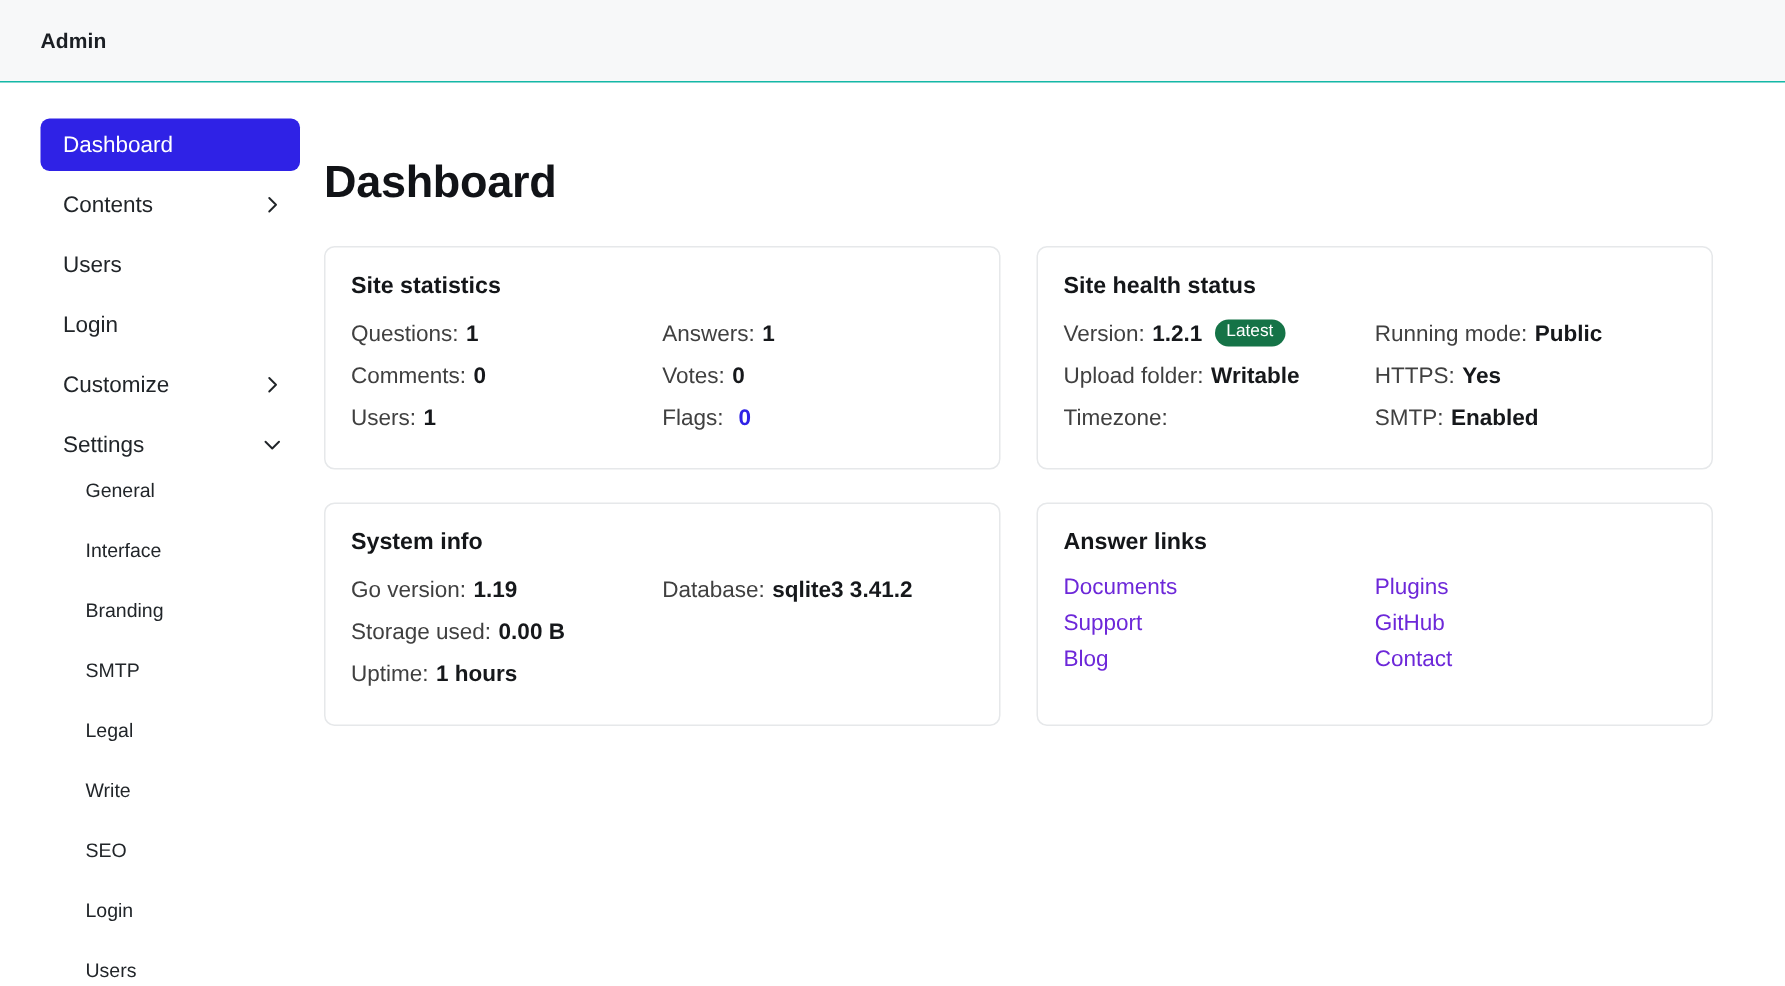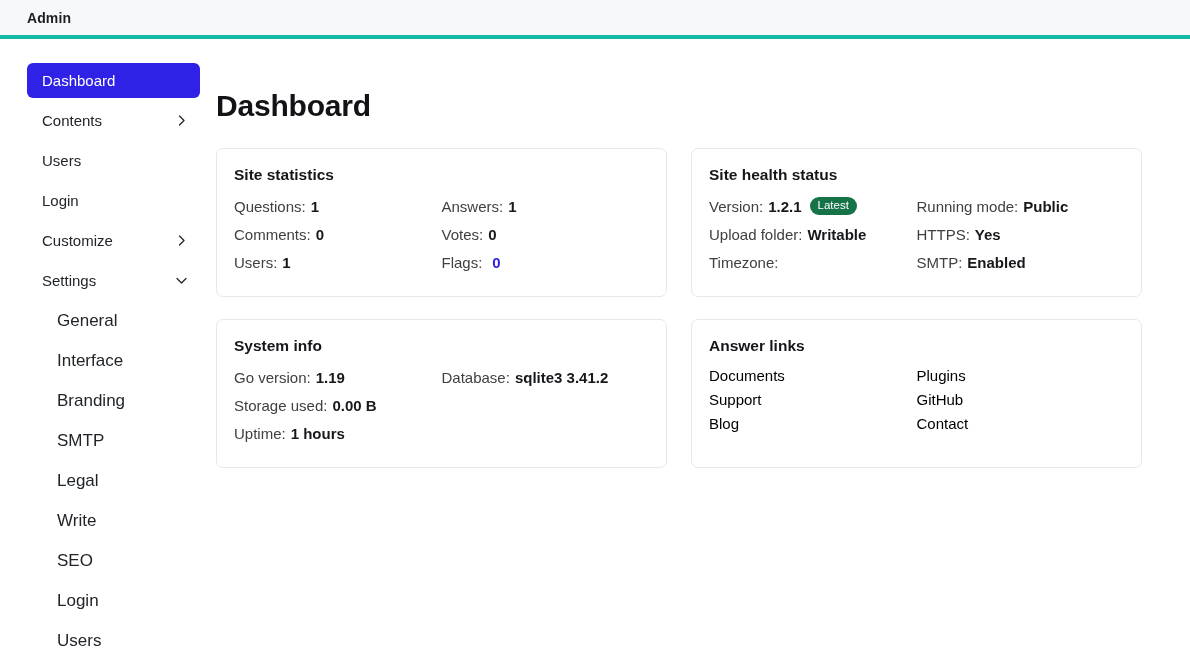--- a/index.html
+++ b/index.html
@@ -7,23 +7,23 @@
     width: 1190px;
     height: 657px;
     background: #ffffff;
     font-family: "Liberation Sans", sans-serif;
     color: #212529;
     overflow: hidden;
   }
 
   
   .topbar {
-    height: 39px;
+    height: 55px;
     background: #f7f8f9;
-    border-bottom: 4px solid #14b8a6;
+    border-bottom: 1px solid #14b8a6;
     display: flex;
     align-items: center;
     padding-left: 27px;
   }
   .topbar-title {
     font-size: 14px;
     font-weight: bold;
     color: #1b1f24;
     letter-spacing: .1px;
   }
@@ -52,24 +52,23 @@
   }
   .nav-item.active {
     background: #2f22e6;
     color: #ffffff;
   }
   .nav-item .chev { display: flex; align-items: center; }
   .nav-item .chev svg { display: block; }
   .nav-sub {
     height: 35px;
     display: flex;
-    align-items: center;
     margin: 0 16px 5px 27px;
     padding-left: 30px;
-    font-size: 17px;
+    font-size: 13px;
     color: #212529;
     border-radius: 6px;
     cursor: pointer;
     white-space: nowrap;
   }
 
   
   .main {
     flex: 1;
     padding: 50px 46px 0 0;
@@ -144,21 +143,21 @@
     line-height: 1.15;
     vertical-align: 1px;
   }
   .linkrow {
     height: 24px;
     display: flex;
     align-items: center;
     font-size: 15px;
   }
   .linkrow a {
-    color: #000000;
+    color: #6d28d9;
     text-decoration: none;
     cursor: pointer;
   }
   .links-grid {
     display: grid;
     grid-template-columns: 1fr 1fr;
     row-gap: 0;
     margin-top: 4px;
   }
 </style>

